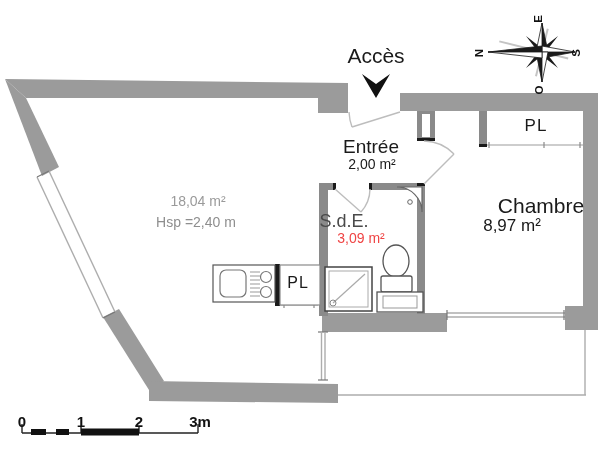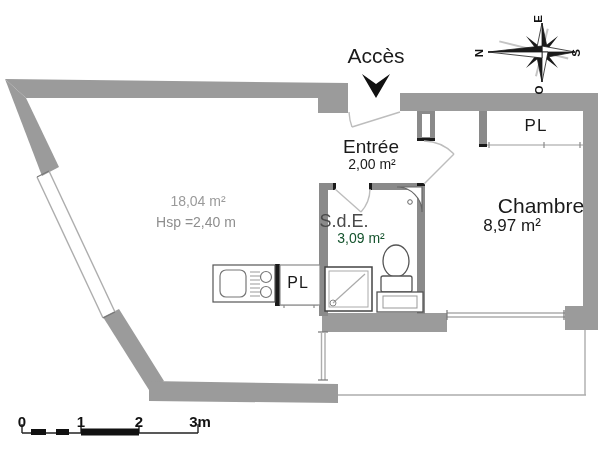--- a/index.html
+++ b/index.html
@@ -9,21 +9,21 @@
   .lbl{position:absolute;transform:translateX(-50%);text-align:center;color:#1a1a1a;
     white-space:nowrap;line-height:1.05;}
   .t-acces{font-size:21px;}
   .t-room-lg{font-size:21px;}
   .t-room-md{font-size:19px;}
   .t-room-sm{font-size:18px;color:#4a4a4a;}
   .t-area{font-size:14px;}
   .t-area-sm{font-size:17px;text-align:center;}
   .muted{color:#9a9a9a;}
   .muted2{color:#8e8e8e;}
-  .t-sde-area{color:#14532d;}
+  .t-sde-area{color:#ef4444;}
   .t-pl{font-size:16px;letter-spacing:1px;}
   .t-pl-lg{font-size:17px;letter-spacing:1px;}
   svg text{font-family:"Liberation Sans",sans-serif;}
   .compass-letter{font-size:11.5px;font-weight:bold;fill:#111;text-anchor:middle;}
   .scale-label{font-size:15px;font-weight:bold;fill:#111;text-anchor:middle;}
 </style>
 </head>
 <body>
 
 <div id="plan-canvas">

